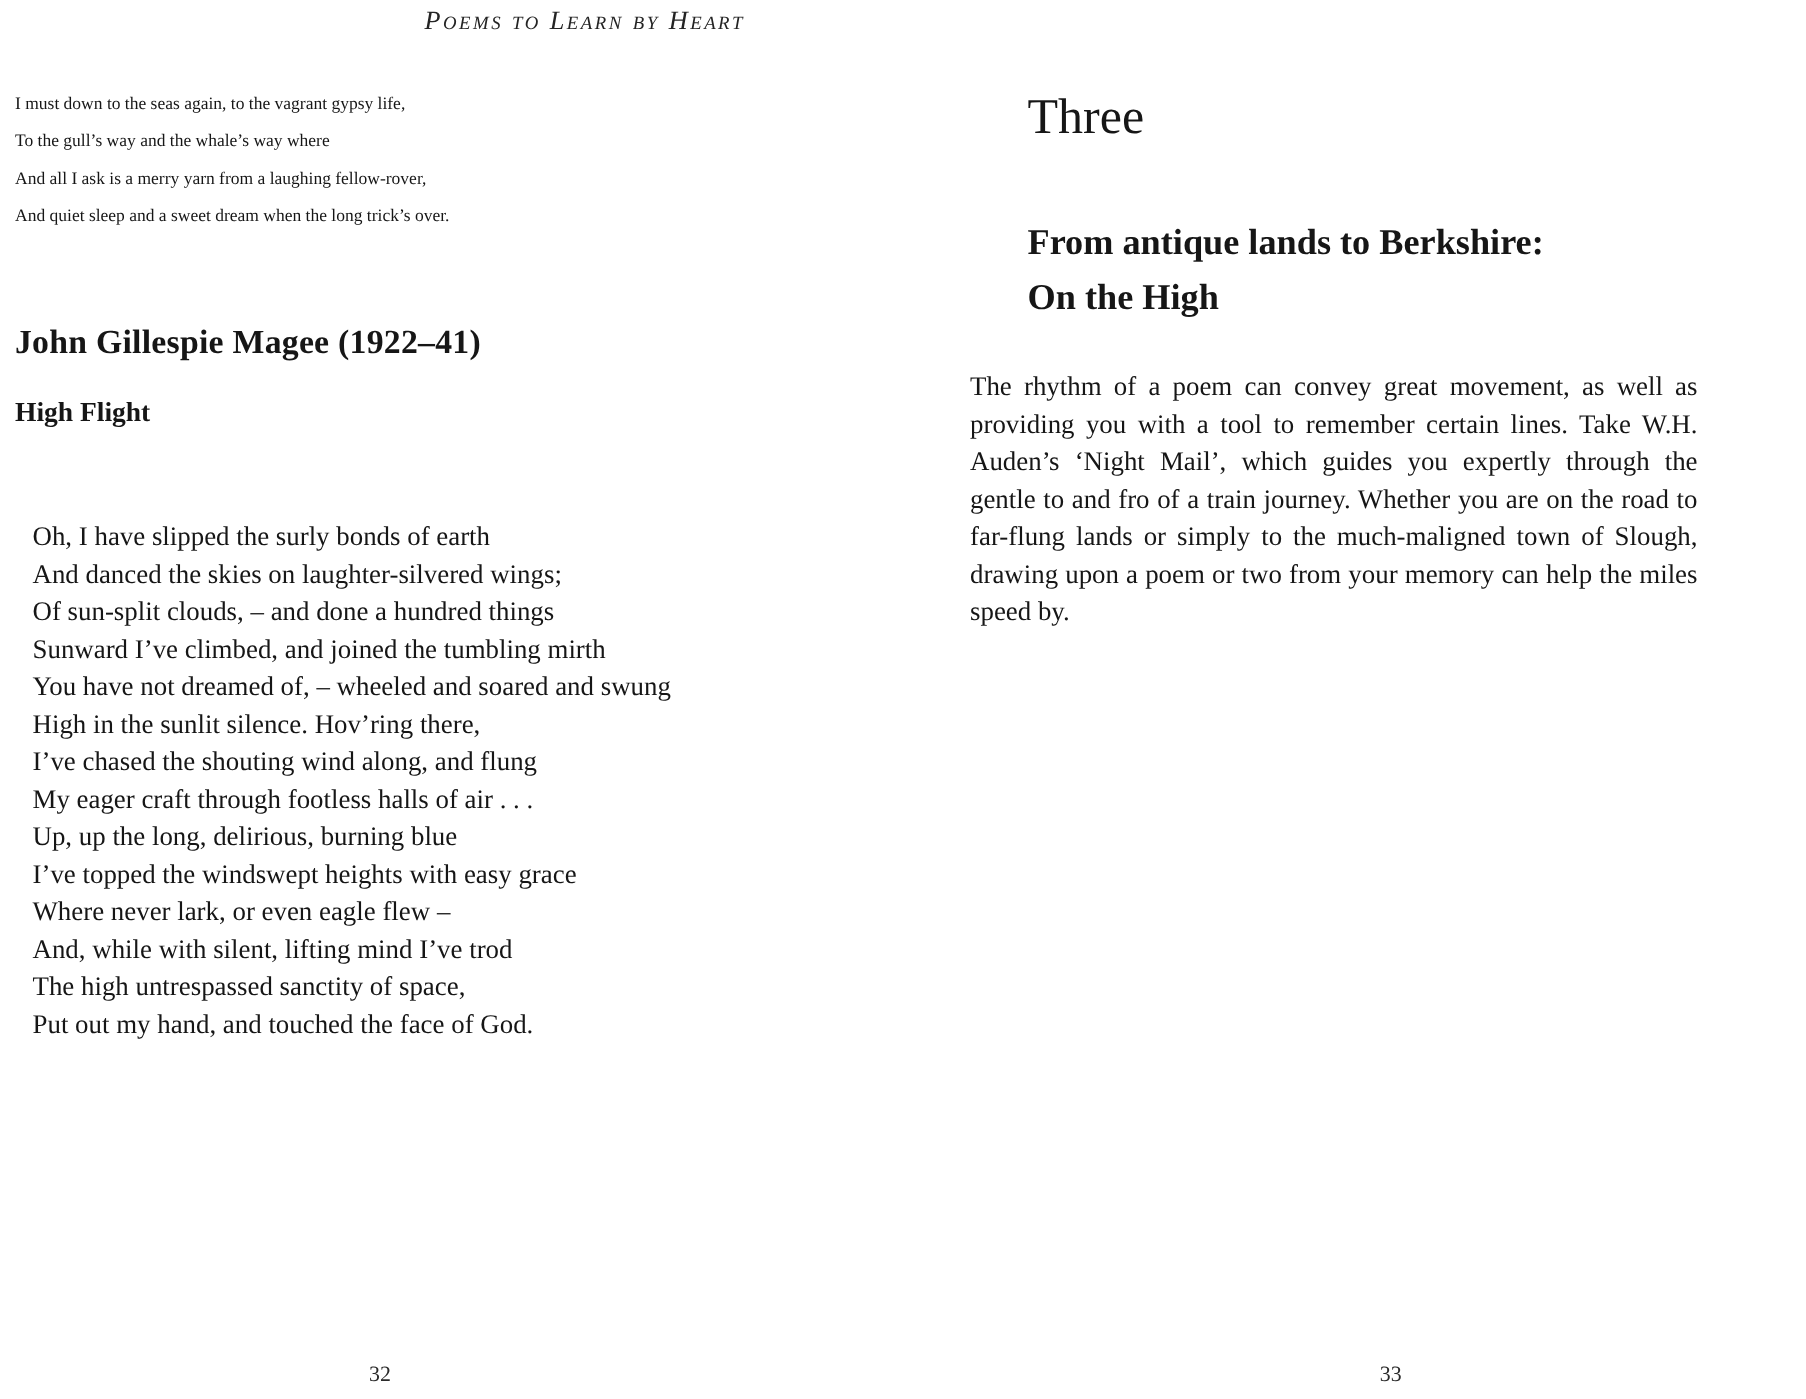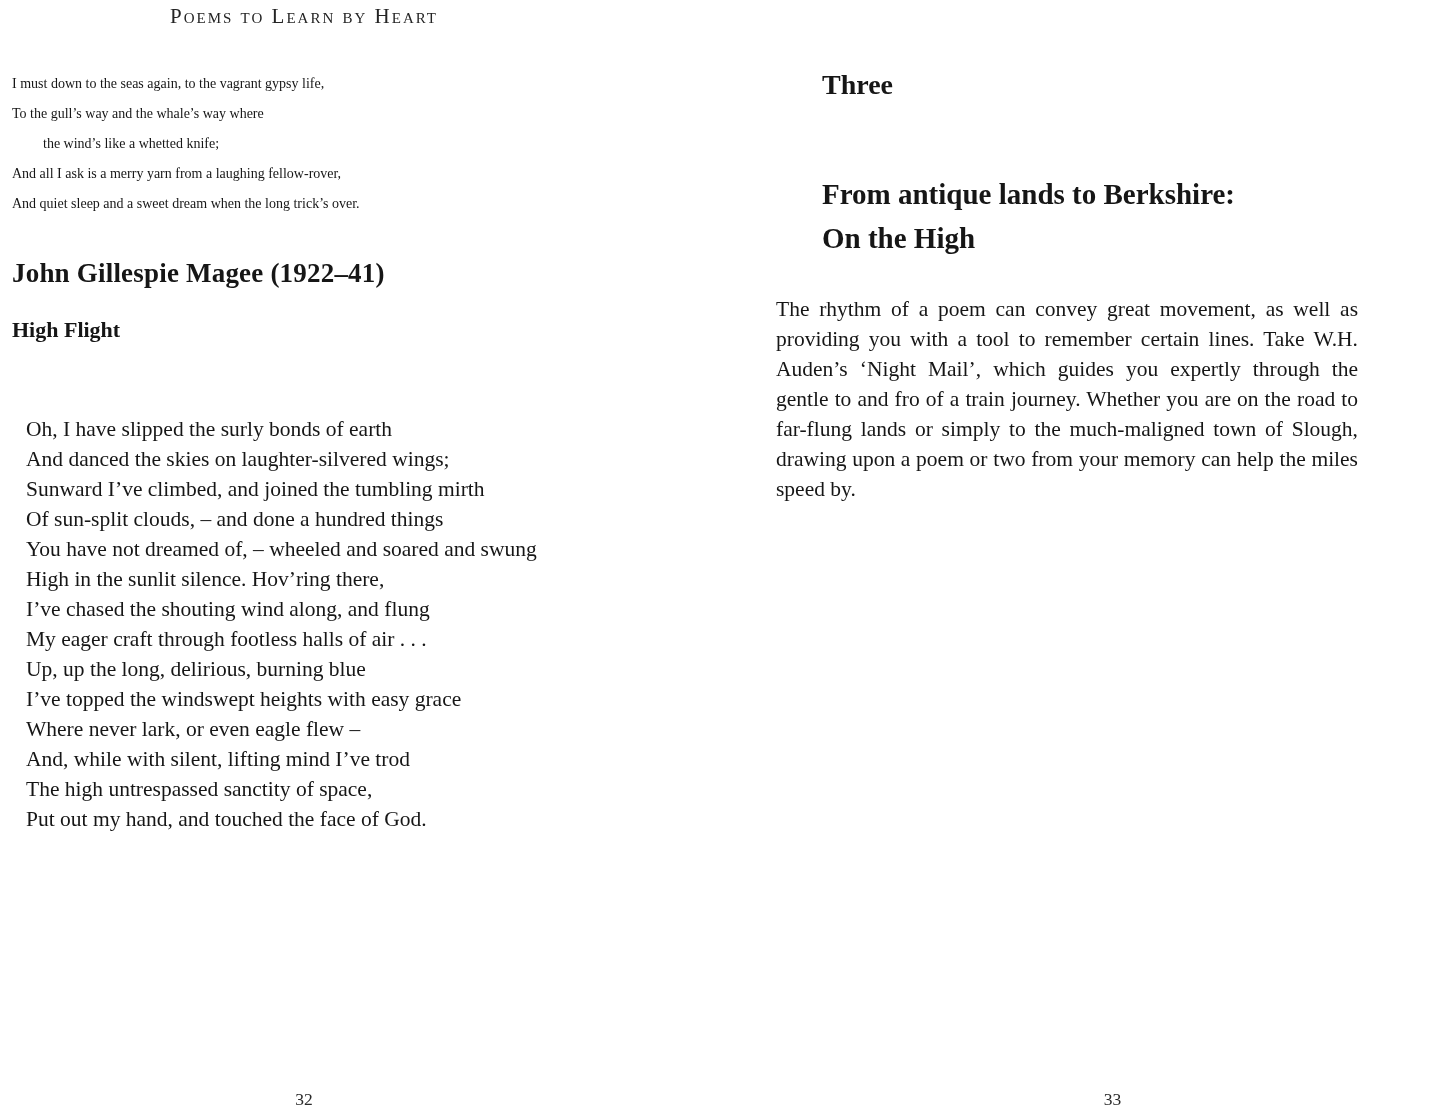--- a/index.html
+++ b/index.html
@@ -16,25 +16,26 @@
     color: #161616;
     overflow: hidden;
   }
 
   
   .running-header {
     position: absolute;
     left: 12px;
     top: 4px;
     width: 584px;
-    text-align: center;
+    text-align: right;
     font-variant: small-caps;
     font-size: 21px;
     letter-spacing: 2px;
     color: #242424;
+    font-style: italic;
   }
   .stanza {
     position: absolute;
     left: 12px;
     top: 69px;
     width: 640px;
     font-size: 14px;
     line-height: 30px;
   }
   .stanza .indent {
@@ -72,22 +73,22 @@
     color: #2a2a2a;
   }
   .pagenum-left  { left: 12px;  width: 584px; }
   .pagenum-right { left: 822px; width: 581px; }
 
   
   .chapter-number {
     position: absolute;
     left: 822px;
     top: 69px;
-    font-size: 28px;
-    font-weight: bold;
+    font-size: 40px;
+    font-weight: normal;
   }
   .chapter-title {
     position: absolute;
     left: 822px;
     top: 172px;
     width: 600px;
     font-size: 29px;
     font-weight: bold;
     line-height: 44px;
   }
@@ -104,34 +105,33 @@
 </head>
 <body>
 
 <div class="spread">
 
   <div class="running-header">Poems to Learn by Heart</div>
 
   <div class="stanza">
     <div>I must down to the seas again, to the vagrant gypsy life,</div>
     <div>To the gull’s way and the whale’s way where</div>
-    <div class="indent">the wind’s like a whetted knife;</div>
     <div>And all I ask is a merry yarn from a laughing fellow-rover,</div>
     <div>And quiet sleep and a sweet dream when the long trick’s over.</div>
   </div>
 
   <h2 class="author-heading" style="margin:0">John Gillespie Magee (1922–41)</h2>
 
   <h3 class="poem-title" style="margin:0">High Flight</h3>
 
   <div class="poem">
     <div>Oh, I have slipped the surly bonds of earth</div>
     <div>And danced the skies on laughter-silvered wings;</div>
+    <div>Of sun-split clouds, – and done a hundred things</div>
     <div>Sunward I’ve climbed, and joined the tumbling mirth</div>
-    <div>Of sun-split clouds, – and done a hundred things</div>
     <div>You have not dreamed of, – wheeled and soared and swung</div>
     <div>High in the sunlit silence. Hov’ring there,</div>
     <div>I’ve chased the shouting wind along, and flung</div>
     <div>My eager craft through footless halls of air . . .</div>
     <div>Up, up the long, delirious, burning blue</div>
     <div>I’ve topped the windswept heights with easy grace</div>
     <div>Where never lark, or even eagle flew –</div>
     <div>And, while with silent, lifting mind I’ve trod</div>
     <div>The high untrespassed sanctity of space,</div>
     <div>Put out my hand, and touched the face of God.</div>

